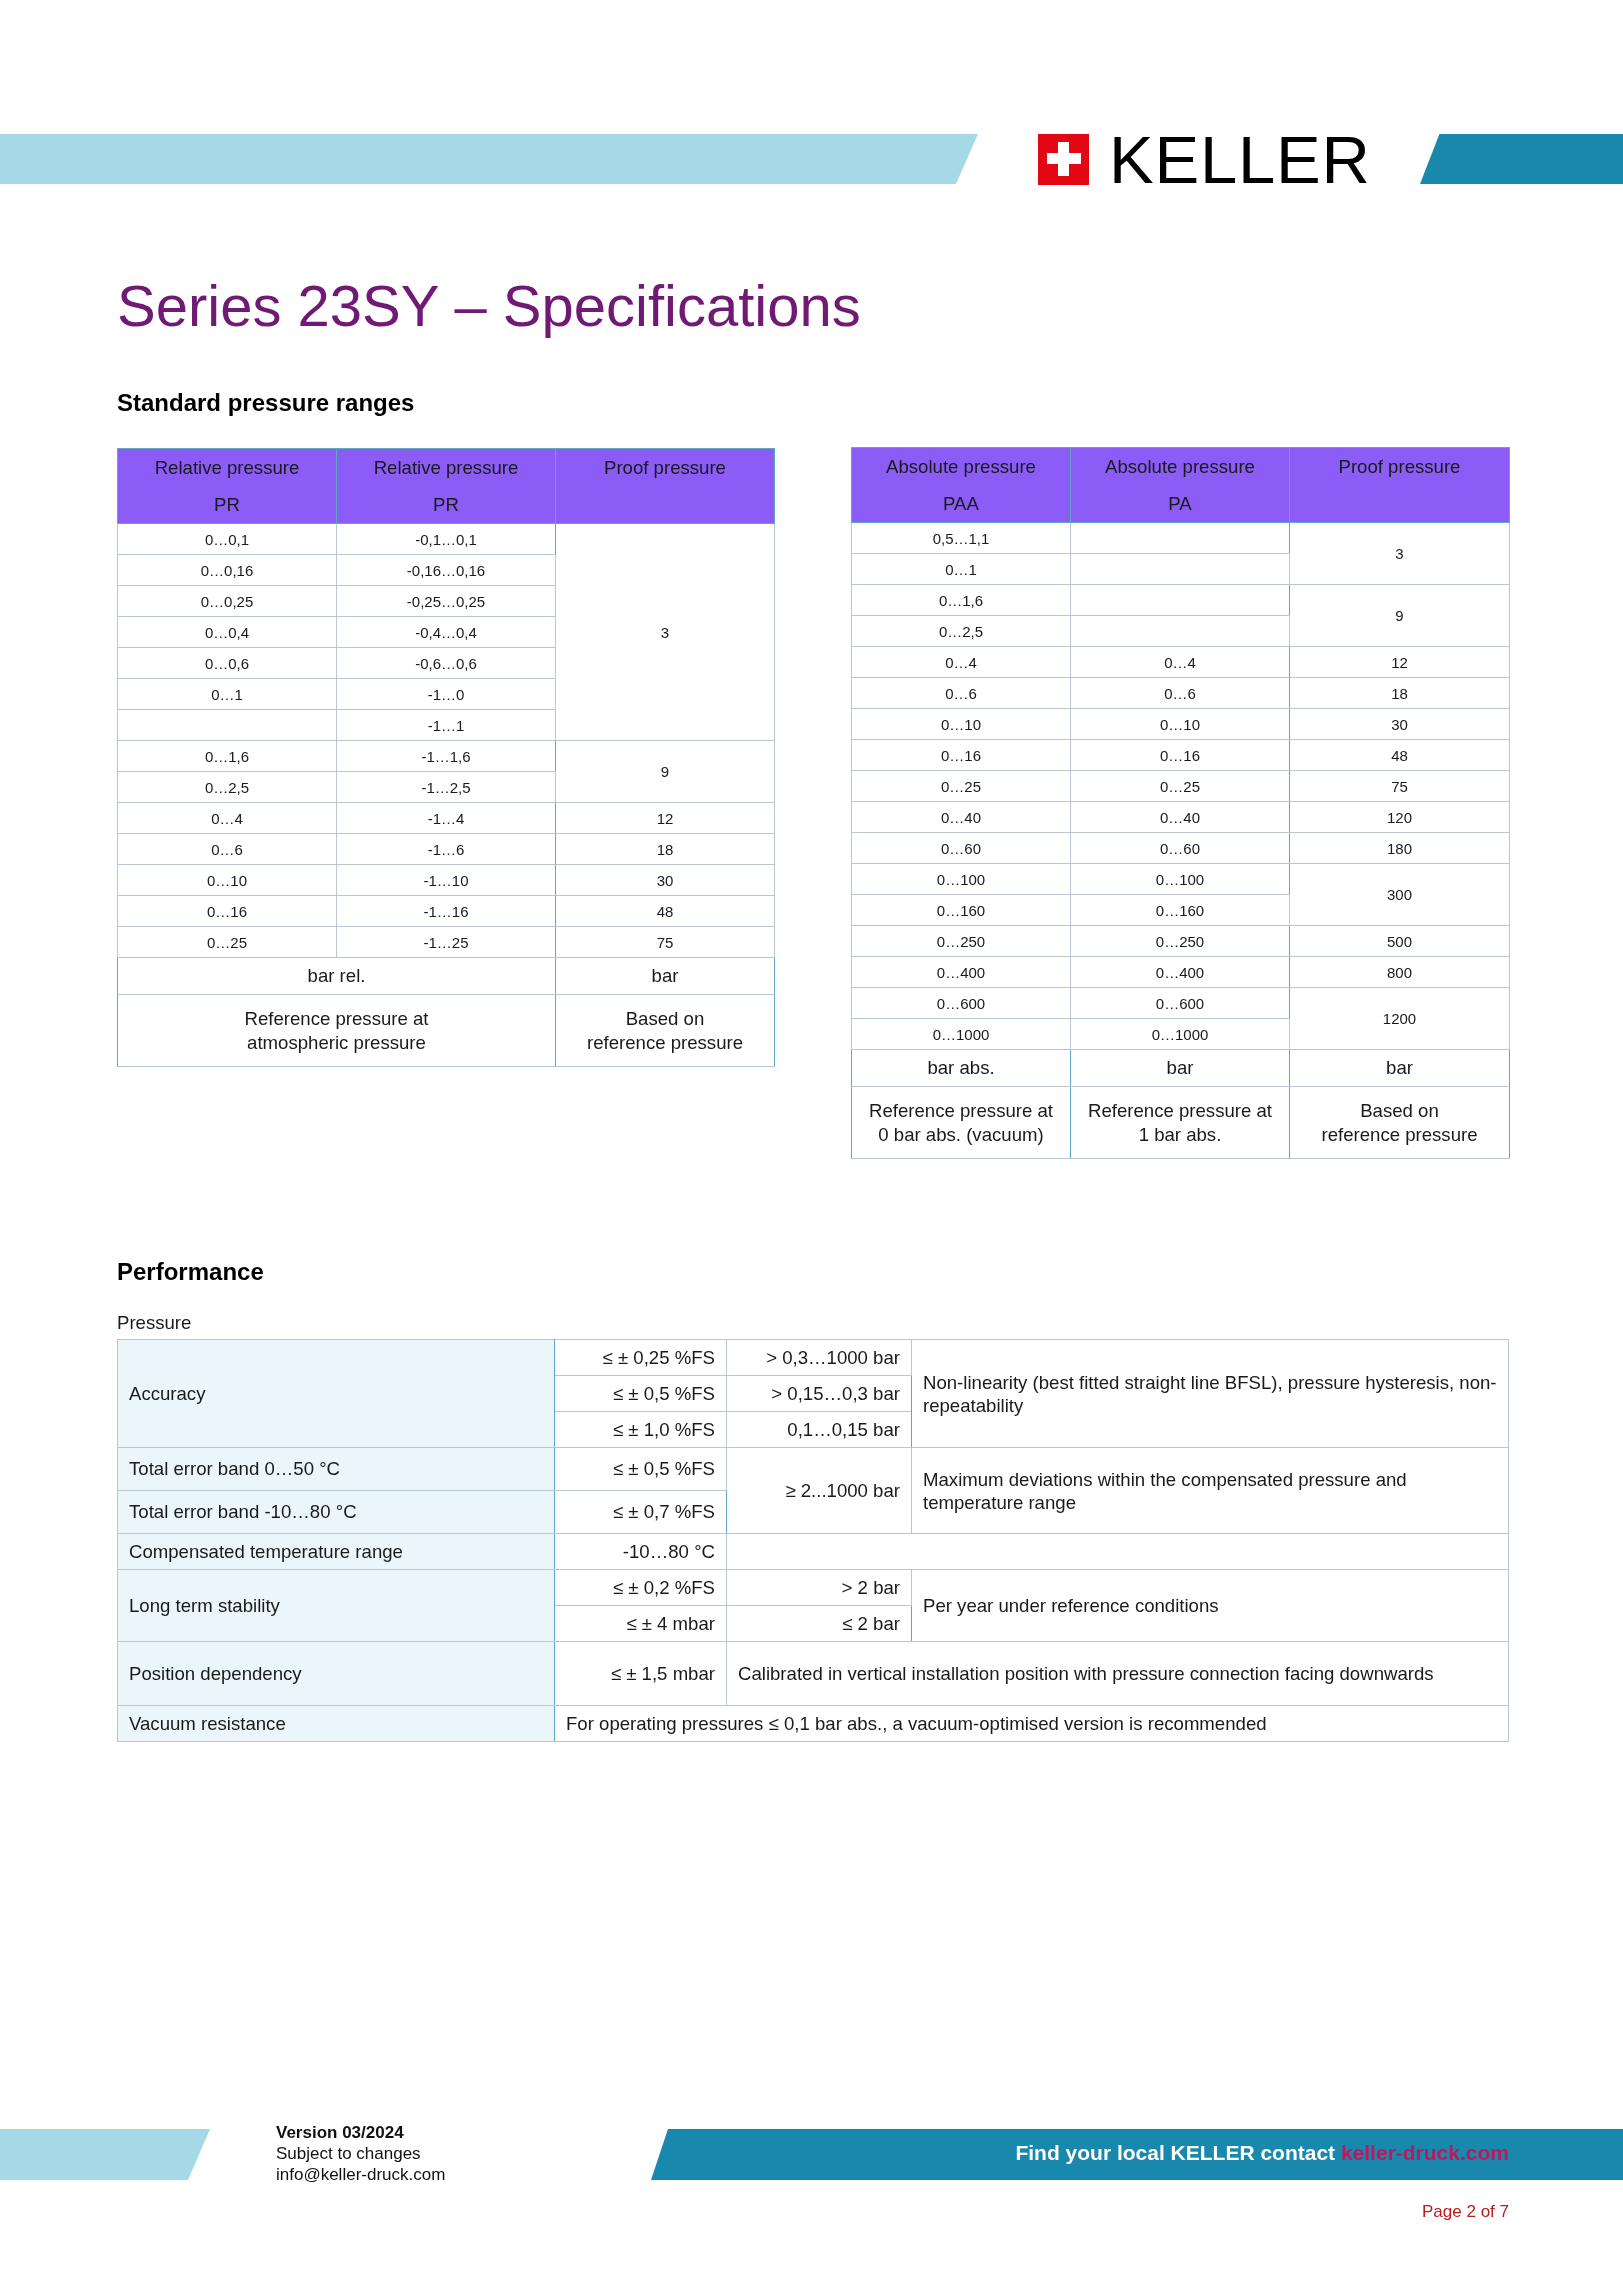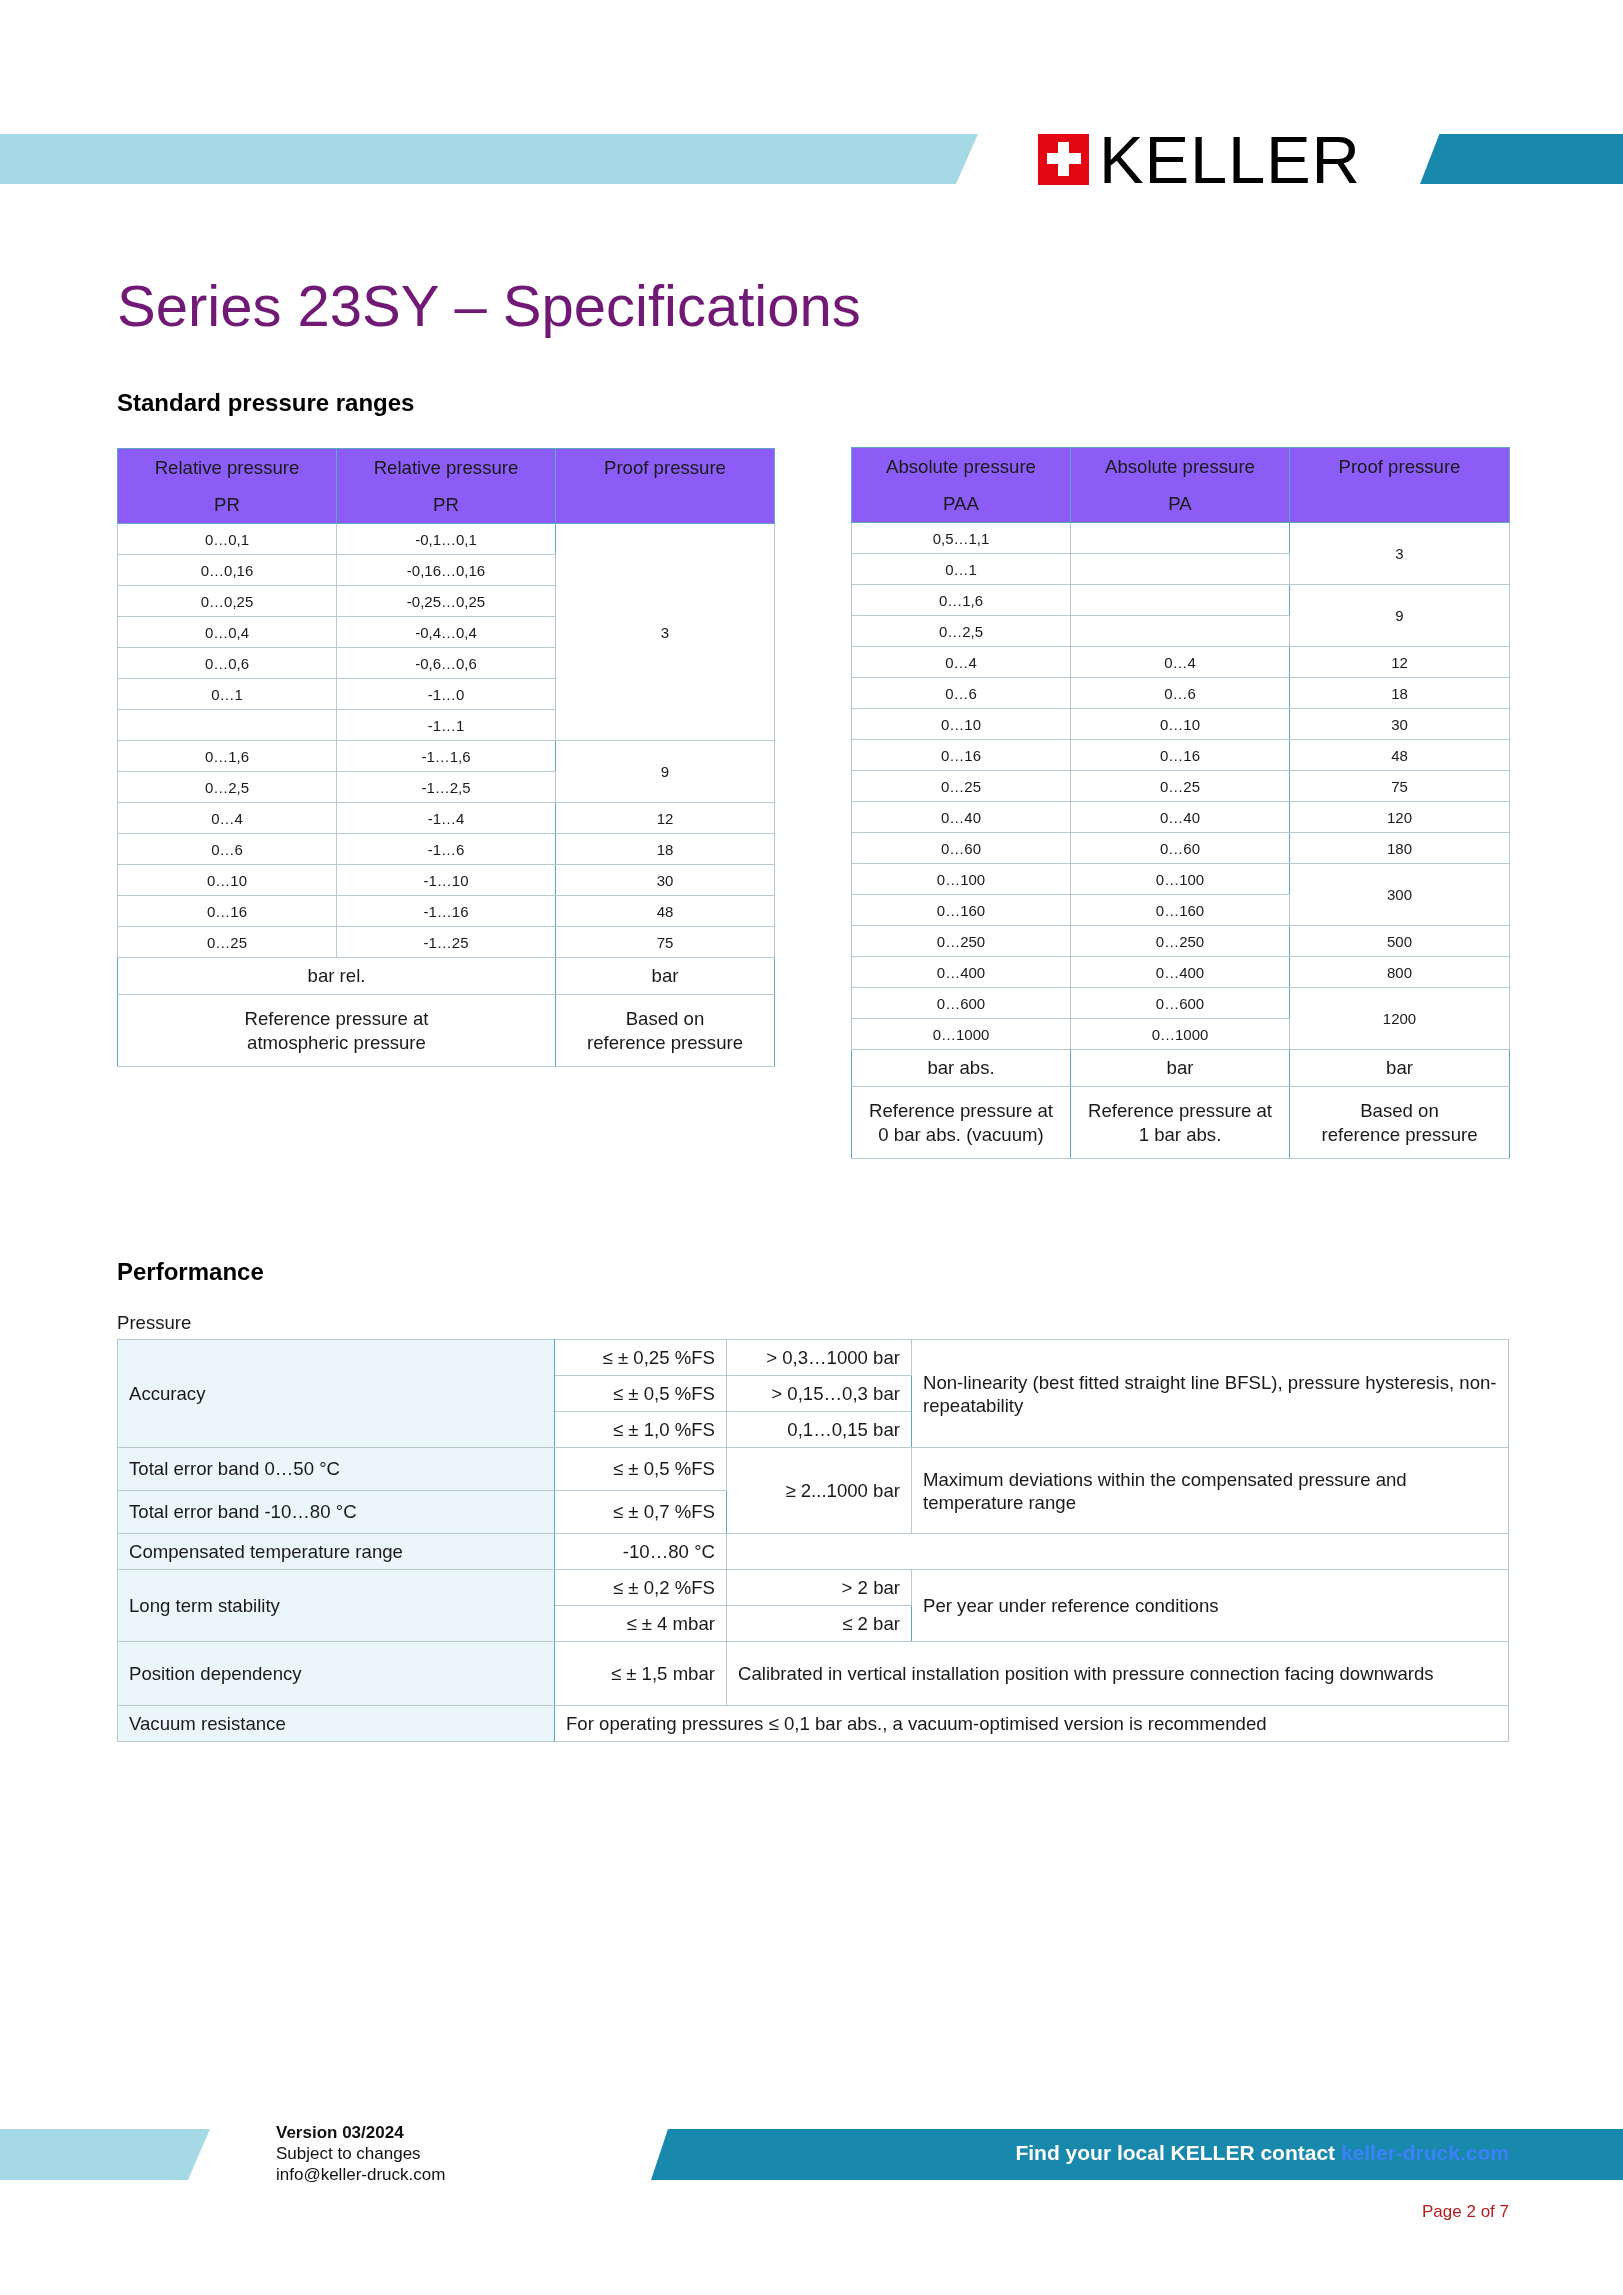--- a/index.html
+++ b/index.html
@@ -11,21 +11,21 @@
   .bar-light { background: #a5d9e6; }
   .bar-dark { background: #1888ad; }
   #hdr-light { left: 0; top: 134px; width: 978px; height: 50px;
                clip-path: polygon(0 0, 100% 0, calc(100% - 22px) 100%, 0 100%); }
   #hdr-dark { left: 1420px; top: 134px; width: 203px; height: 50px;
               clip-path: polygon(19.4px 0, 100% 0, 100% 100%, 0 100%); }
   #logo { left: 1038px; top: 133px; height: 52px; display: flex; align-items: center; }
   #logo-flag { width: 51px; height: 51px; background: #e30613; position: relative; }
   #logo-flag::before { content: ""; position: absolute; left: 20px; top: 8.5px; width: 11px; height: 34px; background: #fff; }
   #logo-flag::after { content: ""; position: absolute; left: 8.5px; top: 19.4px; width: 34px; height: 11px; background: #fff; }
-  #logo-text { font-size: 67px; line-height: 51px; margin-left: 10px; color: #000; letter-spacing: 0.8px; font-weight: normal; }
+  #logo-text { font-size: 67px; line-height: 51px; margin-left: 20px; color: #000; letter-spacing: 0.8px; font-weight: normal; }
 
   #page-title { left: 117px; top: 272px; font-size: 58px; color: #701a75; font-weight: normal; }
   .section-heading { font-size: 24px; font-weight: bold; color: #000; }
   #h-ranges { left: 117px; top: 389px; }
   #h-performance { left: 117px; top: 1258px; }
   #sub-pressure { left: 117px; top: 1312px; font-size: 18.6px; }
 
   table.spec { border-collapse: collapse; position: absolute; table-layout: fixed; }
   table.spec td { border: 1.3px solid #b8c8cf; text-align: center; font-size: 15px; padding: 0; height: 30px; }
   table.spec { border: 1.7px solid #5fa8c4; }
@@ -47,21 +47,21 @@
   table.perf td.vl { border-left: 1.7px solid #5fa8c4; }
   table.perf tr.grp td { border-top: 1.7px solid #5fa8c4; }
   table.perf td.txt { line-height: 23px; }
 
   
   #ftr-light { left: 0; top: 2129px; width: 210px; height: 51px; clip-path: polygon(0 0, 100% 0, calc(100% - 22px) 100%, 0 100%); }
   #ftr-dark { left: 651px; top: 2129px; width: 972px; height: 51px; clip-path: polygon(17px 0, 100% 0, 100% 100%, 0 100%); }
   #ftr-info { left: 276px; top: 2122px; font-size: 17px; line-height: 21px; color: #111; }
   #ftr-version { font-weight: bold; }
   #ftr-contact { right: 114px; top: 2141px; font-size: 21px; font-weight: bold; color: #ffffff; }
-  #ftr-contact-link { color: #3b82f6; }
+  #ftr-contact-link { color: #be185d; }
   #page-number { right: 114px; top: 2202px; font-size: 17px; color: #b91c1c; }
 </style>
 </head>
 <body>
 
 <div id="hdr-light" class="abs bar-light"></div>
 <div id="hdr-dark" class="abs bar-dark"></div>
 <div id="logo" class="abs">
   <div id="logo-flag"></div>
   <div id="logo-text">KELLER</div>

